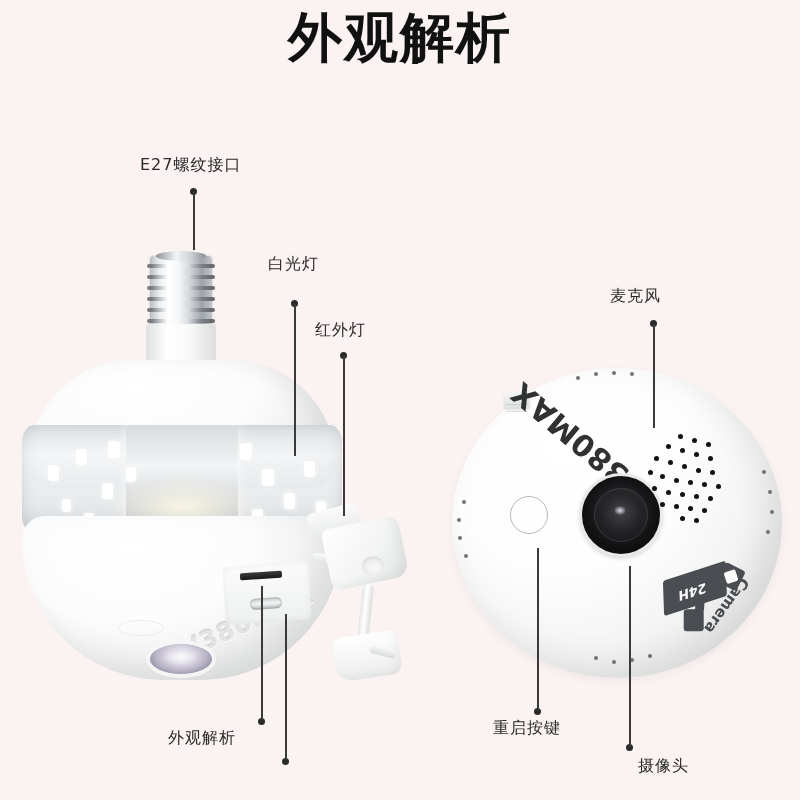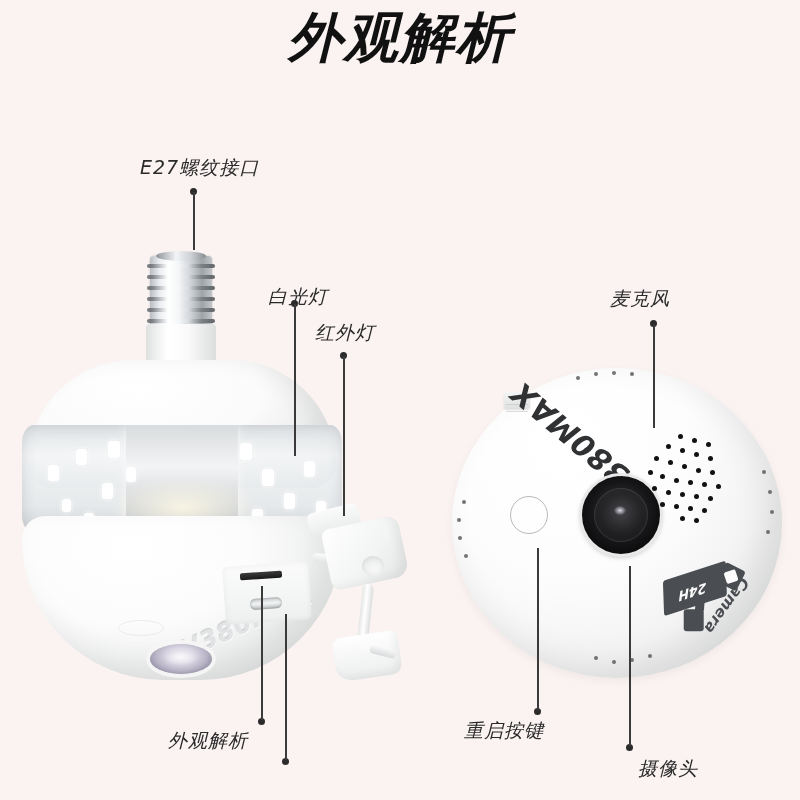--- a/index.html
+++ b/index.html
@@ -3,32 +3,32 @@
 <meta charset="utf-8">
 <style>
   html,body{margin:0;padding:0;}
   body{
     width:800px;height:800px;
     background:#faf3f2;
     font-family:"Liberation Sans","DejaVu Sans",sans-serif;
     overflow:hidden;
     position:relative;
   }
-  #stage{position:absolute;inset:0;width:800px;height:800px;overflow:hidden;background:#faf3f2;font-style:italic;}
+  #stage{position:absolute;inset:0;width:800px;height:800px;overflow:hidden;background:#faf3f2;}
 
   
   .title{
     position:absolute;left:0;top:2px;width:800px;text-align:center;
     font-size:54px;font-weight:bold;color:#111;letter-spacing:2px;
     font-family:"DejaVu Sans","Liberation Sans",sans-serif;
   }
 
   
   .label{
-    position:absolute;font-size:19px;color:#2a2a2a;white-space:nowrap;
+    position:absolute;font-size:16px;color:#2a2a2a;white-space:nowrap;
     font-family:"DejaVu Sans","Liberation Sans",sans-serif;letter-spacing:1px;
   }
   .leader{position:absolute;background:#3a3a3a;}
   .leader.v{width:1.6px;}
   .dot{position:absolute;width:7px;height:7px;border-radius:50%;background:#2b2b2b;}
 
   
   #bulb{position:absolute;left:0;top:240px;width:420px;height:460px;}
 
   
@@ -357,40 +357,40 @@
       <div class="st-lens2"></div>
       <div class="st-24h">24H</div>
       <div class="st-word">Camera</div>
     </div>
   </div>
 
   <div class="label" style="left:140px;top:155px">E27螺纹接口</div>
   <div class="dot" style="left:190px;top:188px"></div>
   <div class="leader v" style="left:193px;top:192px;height:58px"></div>
 
-  <div class="label" style="left:268px;top:284px">白光灯</div>
+  <div class="label" style="left:268px;top:254px">白光灯</div>
   <div class="dot" style="left:291px;top:300px"></div>
   <div class="leader v" style="left:294px;top:304px;height:152px"></div>
 
   <div class="label" style="left:315px;top:320px">红外灯</div>
   <div class="dot" style="left:340px;top:352px"></div>
   <div class="leader v" style="left:343px;top:356px;height:160px"></div>
 
   <div class="label" style="left:168px;top:728px">外观解析</div>
   <div class="dot" style="left:258px;top:718px"></div>
   <div class="leader v" style="left:261px;top:586px;height:134px"></div>
 
   <div class="dot" style="left:282px;top:758px"></div>
   <div class="leader v" style="left:285px;top:614px;height:146px"></div>
 
   <div class="label" style="left:610px;top:286px">麦克风</div>
   <div class="dot" style="left:650px;top:320px"></div>
   <div class="leader v" style="left:653px;top:324px;height:104px"></div>
 
-  <div class="label" style="left:464px;top:718px">重启按键</div>
+  <div class="label" style="left:493px;top:718px">重启按键</div>
   <div class="dot" style="left:534px;top:708px"></div>
   <div class="leader v" style="left:537px;top:548px;height:162px"></div>
 
   <div class="label" style="left:638px;top:756px">摄像头</div>
   <div class="dot" style="left:626px;top:744px"></div>
   <div class="leader v" style="left:629px;top:566px;height:180px"></div>
 
 </div>
 
 </body></html>

